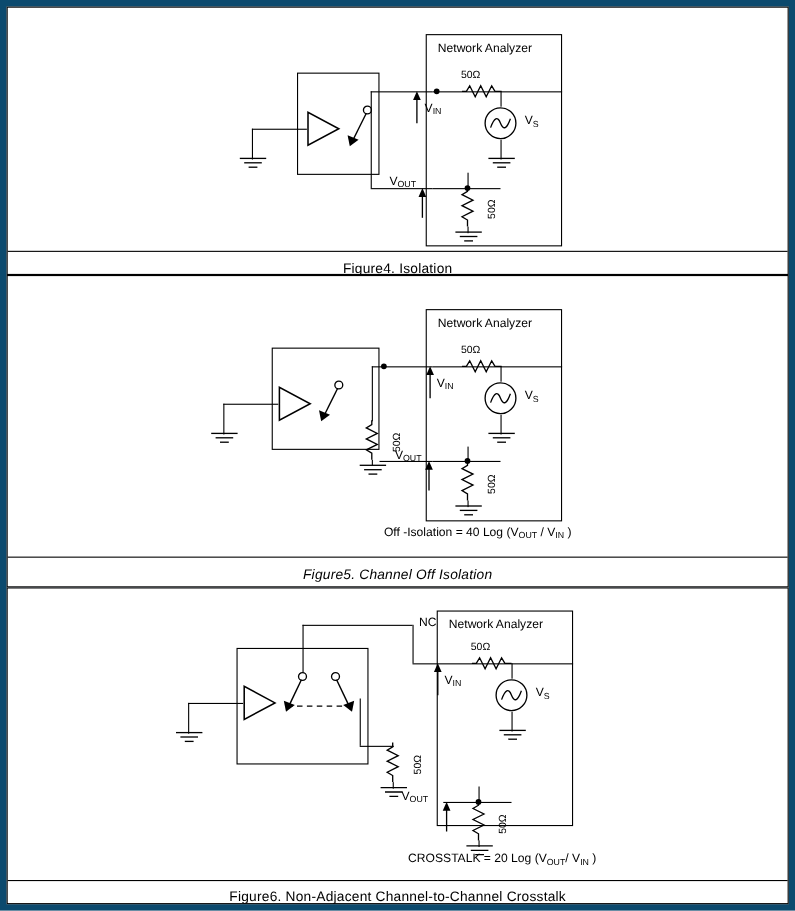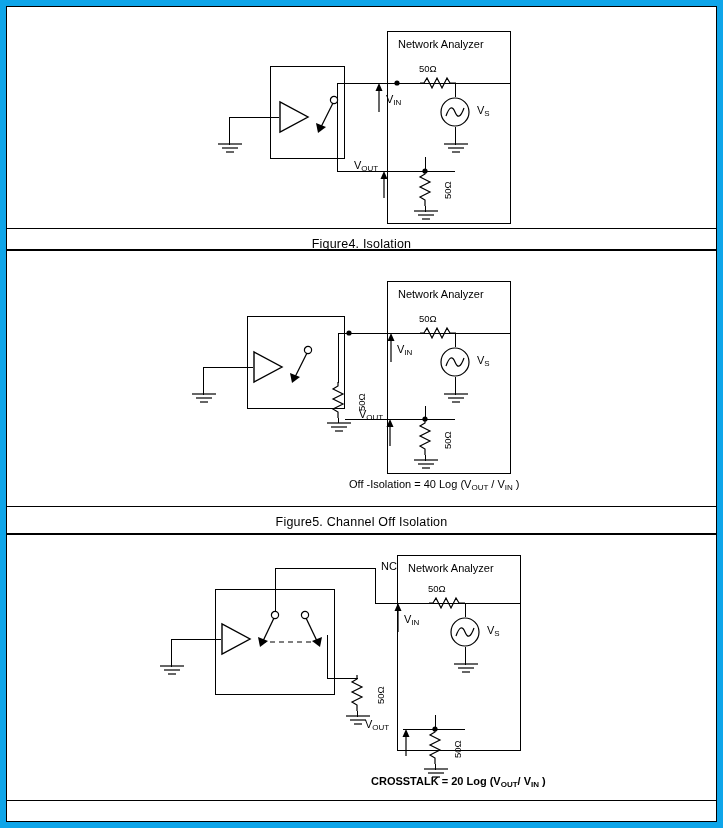--- a/index.html
+++ b/index.html
@@ -8,21 +8,21 @@
     background: #ffffff;
   }
   body {
     font-family: "Liberation Sans", sans-serif;
     color: #000000;
   }
   #page {
     position: relative;
     width: 723px;
     height: 828px;
-    background: #0ea5e9;
+    background: #0c4a6e;
     overflow: hidden;
   }
   .panel {
     position: absolute;
     left: 6px;
     width: 711px;
     border: 1px solid #000000;
     box-sizing: border-box;
     background: #ffffff;
   }
@@ -331,21 +331,21 @@
       <svg width="8" height="8" viewBox="0 0 8 8">
           <circle cx="4" cy="4" r="2.6" fill="#000"></circle>
         </svg>
     </div>
 
     <div class="eq" style="left:342px; top:227px;">
       <span>Off -Isolation = 40 Log (V</span><span class="sub">OUT</span><span> / V</span><span class="sub">IN</span><span> )</span>
     </div>
 
     <div class="sep" style="top:255px;"></div>
-    <div class="caption" style="top:264px;">Figure5. Channel Off Isolation</div>
+    <div class="caption" style="top:264px;font-style:italic;">Figure5. Channel Off Isolation</div>
   </div>
 
   <div class="panel" id="panel3">
 
     <div class="box" style="left:390px; top:20px; width:124px; height:196px;"></div>
     <div class="na-title" style="left:401px; top:27px;">Network Analyzer</div>
 
     <div class="box" style="left:208px; top:54px; width:120px; height:106px;"></div>
 
     <div class="svgwrap" style="left:213px; top:87px;">
@@ -470,20 +470,21 @@
       </svg>
     </div>
     <div class="rot" style="left:445px; top:223px;">50Ω</div>
 
     <div class="svgwrap" style="left:424px; top:190px;">
       <svg width="8" height="8" viewBox="0 0 8 8">
           <circle cx="4" cy="4" r="2.6" fill="#000"></circle>
         </svg>
     </div>
 
-    <div class="eq" style="left:364px; top:240px;font-weight:bold;">
+    <div class="eq" style="left:364px; top:240px;">
       <span>CROSSTALK = 20 Log (V</span><span class="sub">OUT</span><span>/ V</span><span class="sub">IN</span><span> )</span>
     </div>
 
     <div class="sep" style="top:265px;"></div>
+    <div class="caption" style="top:273px;">Figure6. Non-Adjacent Channel-to-Channel Crosstalk</div>
   </div>
 
 </div>
 
 </body></html>

